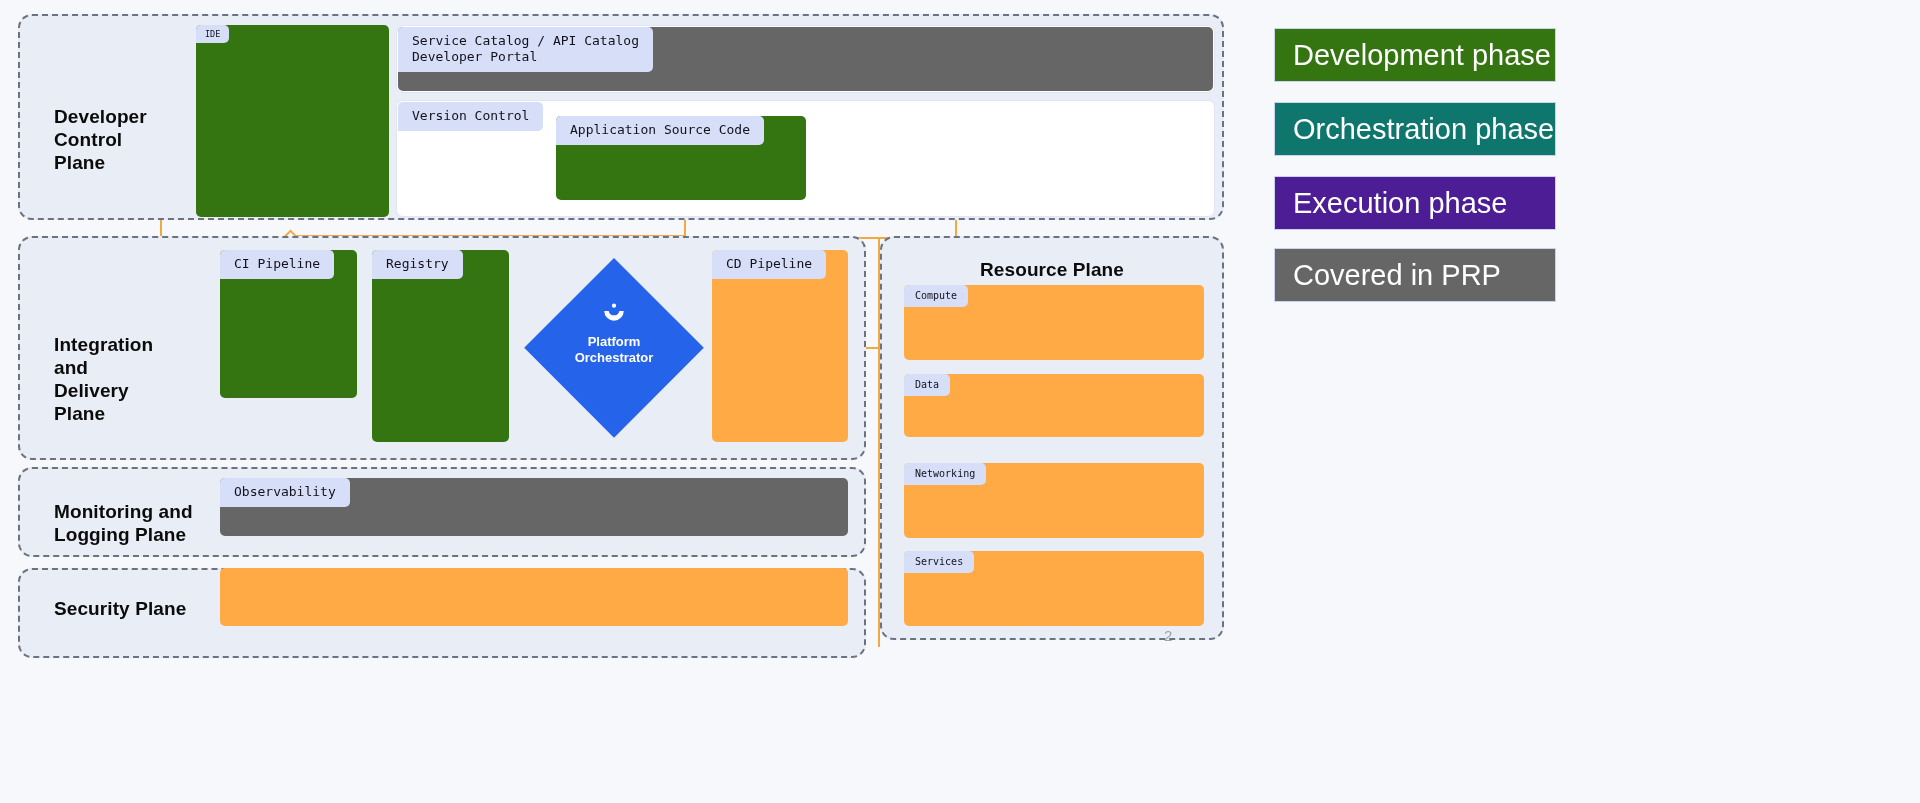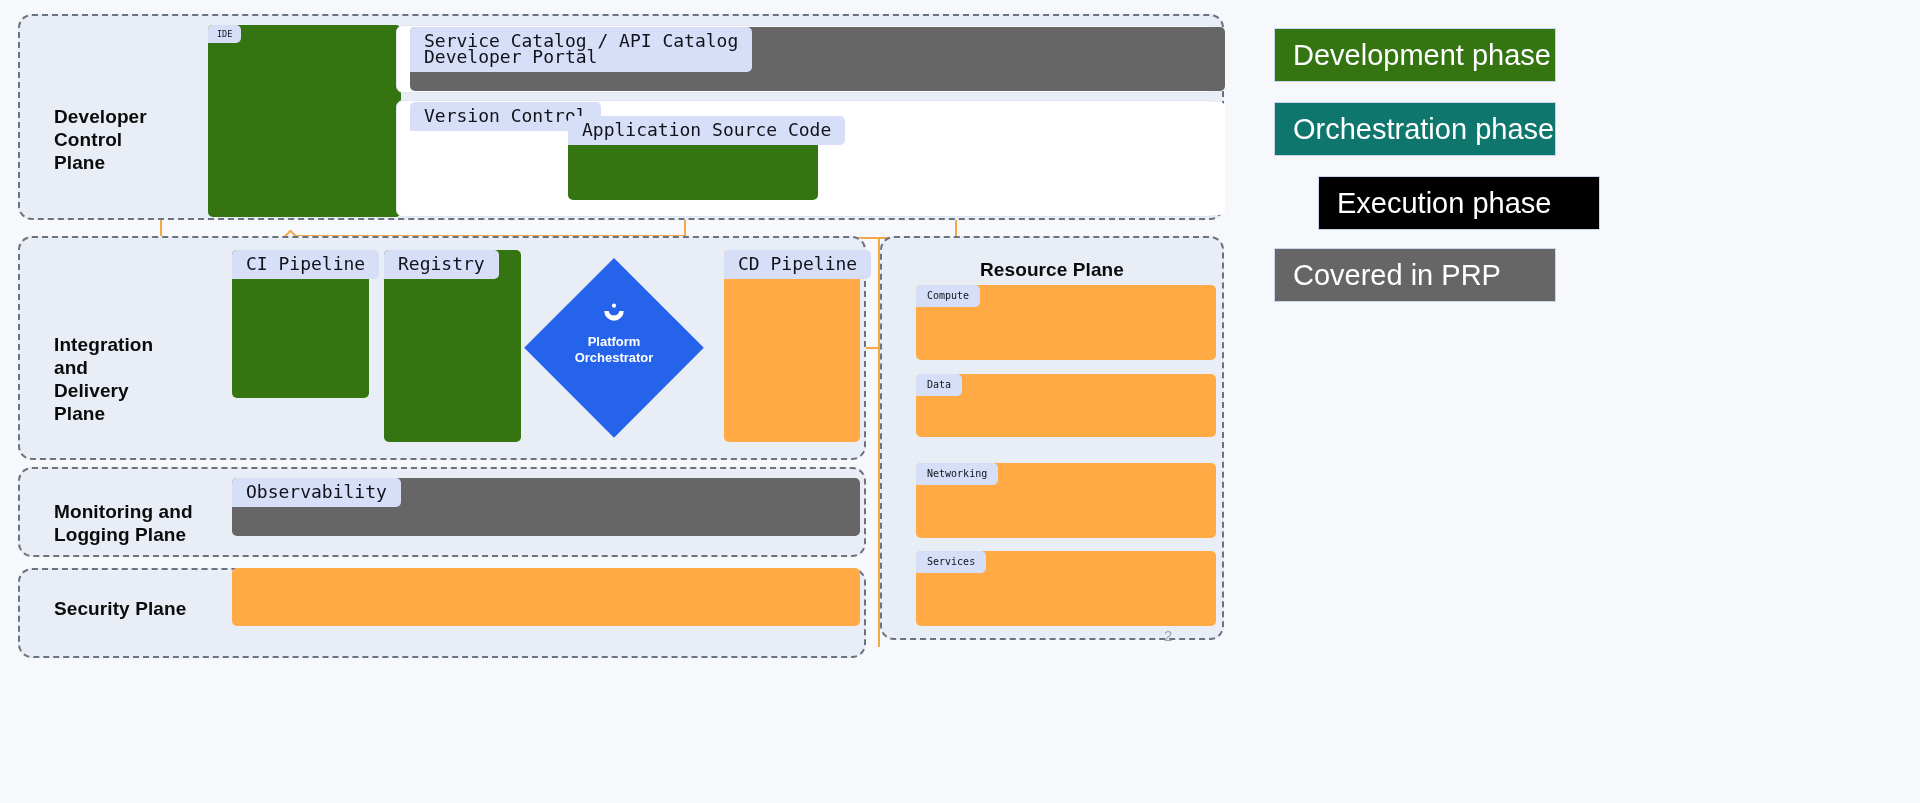--- a/index.html
+++ b/index.html
@@ -23,32 +23,32 @@
   .plane-title{
     position:absolute;
     font-weight:bold;
     color:#0b0b0b;
     font-size:19px;
     line-height:23px;
     letter-spacing:.1px;
   }
 
   
-  .card{position:absolute;box-sizing:border-box;margin-left:12px;}
+  .card{position:absolute;box-sizing:border-box;}
   .card .body{
     position:absolute;left:0;right:0;top:0;bottom:0;
     border-radius:5px;
   }
   .card .tab{
     position:absolute;
     left:0;top:0;
     background:#d7def8;
     color:#12121b;
     font-family:"DejaVu Sans Mono","Liberation Mono",monospace;
-    font-size:18px;
+    font-size:13px;
     line-height:16px;
     padding:6px 14px 7px 14px;
     border-radius:5px 5px 5px 0;
     white-space:pre;
     z-index:3;
     box-shadow:0 0 0 0 rgba(0,0,0,0);
   }
   .card .tab.sm{font-size:10px;line-height:12px;padding:5px 11px;}
   .card .tab.xs{font-size:8.5px;line-height:10px;padding:4px 9px;}
 
@@ -262,21 +262,21 @@
 
   <div class="page-num" style="left:1164px;top:627px;">2</div>
 
   <div class="legend" style="left:1274px;top:28px;width:284px;height:275px;">
     <div class="legend-item" style="top:0;background:#347512;">
       <span>Development phase</span>
     </div>
     <div class="legend-item" style="top:74px;background:#0f766e;">
       <span>Orchestration phase</span>
     </div>
-    <div class="legend-item" style="top:148px;background:#000000;margin-left:44px;">
+    <div class="legend-item" style="top:148px;background:#4c1d95;">
       <span>Execution phase</span>
     </div>
     <div class="legend-item" style="top:220px;background:#666666;">
       <span>Covered in PRP</span>
     </div>
   </div>
 
 </div>
 
 </body></html>

